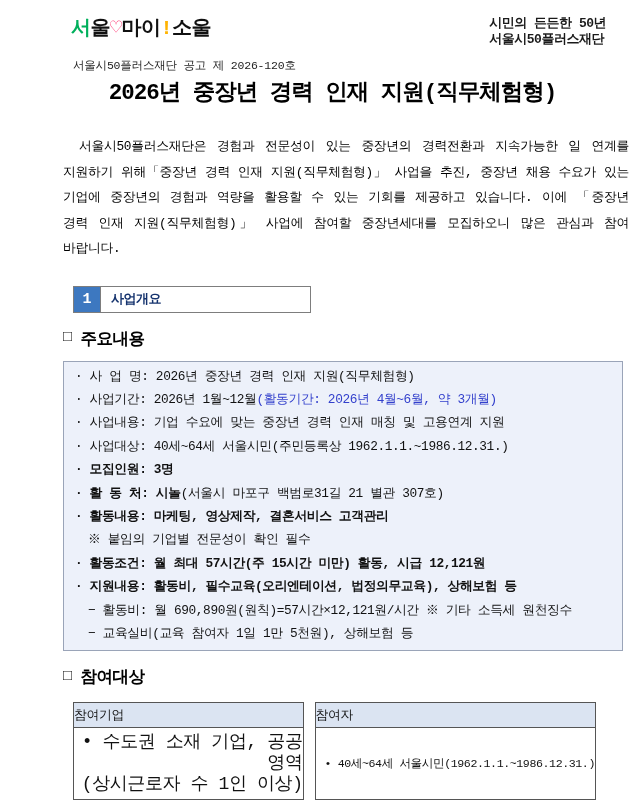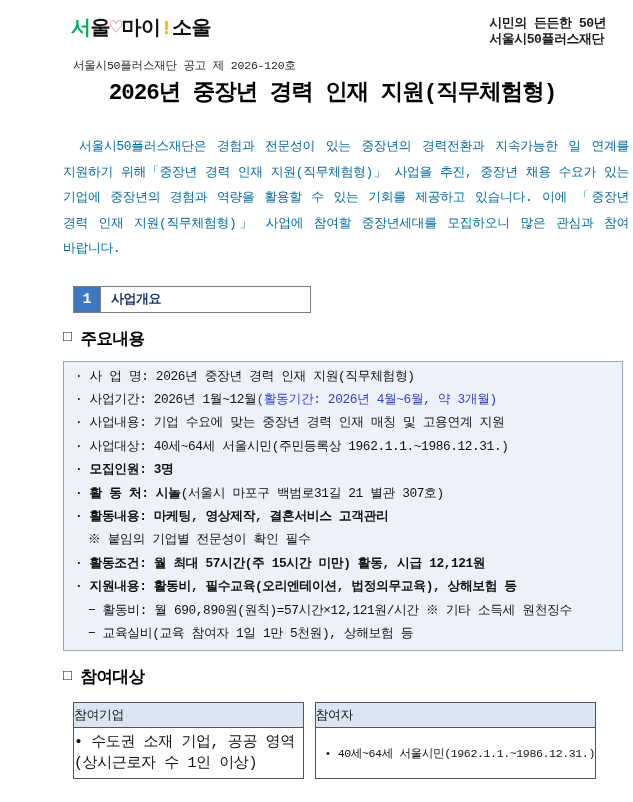--- a/index.html
+++ b/index.html
@@ -12,40 +12,40 @@
   .logo{font-size:20px;font-weight:bold;letter-spacing:-0.5px;line-height:26px;white-space:nowrap;}
   .lg-green{color:#00b05c;}
   .lg-black{color:#111111;}
   .lg-pink{color:#ff2e6e;}
   .lg-yellow{color:#ffb300;}
   .tagline{text-align:left;font-size:13px;font-weight:bold;line-height:16px;color:#1a1a1a;letter-spacing:-0.5px;}
   .anno-no{margin:10px 0 0 57px;font-size:11.5px;color:#222;letter-spacing:-0.2px;}
   
   .title{text-align:center;margin-top:4px;font-size:22.5px;font-weight:bold;line-height:33px;color:#000;letter-spacing:-1px;}
   
-  .intro{margin:24px 20px 0 47px;font-size:12.8px;line-height:25.5px;text-align:justify;text-indent:16px;color:#0369a1;letter-spacing:-0.3px;word-break:keep-all;}
+  .intro{margin:24px 20px 0 47px;font-size:12.8px;line-height:25.5px;text-align:justify;text-indent:16px;color:#000000;letter-spacing:-0.3px;word-break:keep-all;}
   
   .sec-header{margin:24px 0 0 57px;width:238px;height:27px;border:1px solid #7d7d7d;display:flex;align-items:stretch;background:#ffffff;box-sizing:border-box;}
   .sec-num{width:26px;background:#3d78c0;color:#ffffff;font-weight:bold;font-size:15px;display:flex;align-items:center;justify-content:center;border-right:1px solid #7d7d7d;}
   .sec-title{flex:1;display:flex;align-items:center;padding-left:10px;font-weight:bold;font-size:13px;color:#15336e;letter-spacing:-0.5px;}
   
   .sub-heading{margin:15px 0 0 47px;font-size:16.5px;font-weight:bold;color:#000;letter-spacing:-0.5px;display:flex;align-items:center;gap:9px;}
   .checkbox-glyph{font-size:15px;font-weight:normal;color:#111;position:relative;top:-1px;}
   
   .overview-box{margin:11px 26px 0 47px;background:#edf1fa;border:1px solid #9aa4b8;padding:3px 11px 5px 11px;box-sizing:border-box;}
   .ov-line{font-size:12.8px;line-height:23.4px;color:#111;letter-spacing:-0.4px;white-space:nowrap;}
   .ov-line.indent{padding-left:13px;}
   .b{font-weight:bold;}
   .blue{color:#3340cc;}
   
   .tables-row{display:flex;gap:11px;margin:14px 0 0 57px;width:523px;}
   .t-box{border:1px solid #555;flex:1;background:#fff;box-sizing:border-box;display:flex;flex-direction:column;}
   .t-head{background:#dbe4f2;border-bottom:1px solid #555;font-size:12.8px;padding:4px 0 3px 0;color:#111;letter-spacing:-0.3px;}
   .t-body{flex:1;display:flex;flex-direction:column;justify-content:center;padding:4px 0;}
-  .t-line{font-size:15px;line-height:21px;text-align:left;color:#111;letter-spacing:-0.4px;}
+  .t-line{font-size:18px;line-height:21px;text-align:right;color:#111;letter-spacing:-0.4px;}
   .t-body.left-align .t-line{text-align:center;padding-left:9px;font-size:11.6px;white-space:nowrap;}
 </style>
 </head>
 <body>
 
 <div class="page">
 
   <div class="header">
     <div class="logo">
       <span class="lg-green">서</span><span class="lg-black">울</span><span class="lg-pink">♡</span><span class="lg-black">마이</span><span class="lg-yellow">!</span><span class="lg-black">소울</span>

